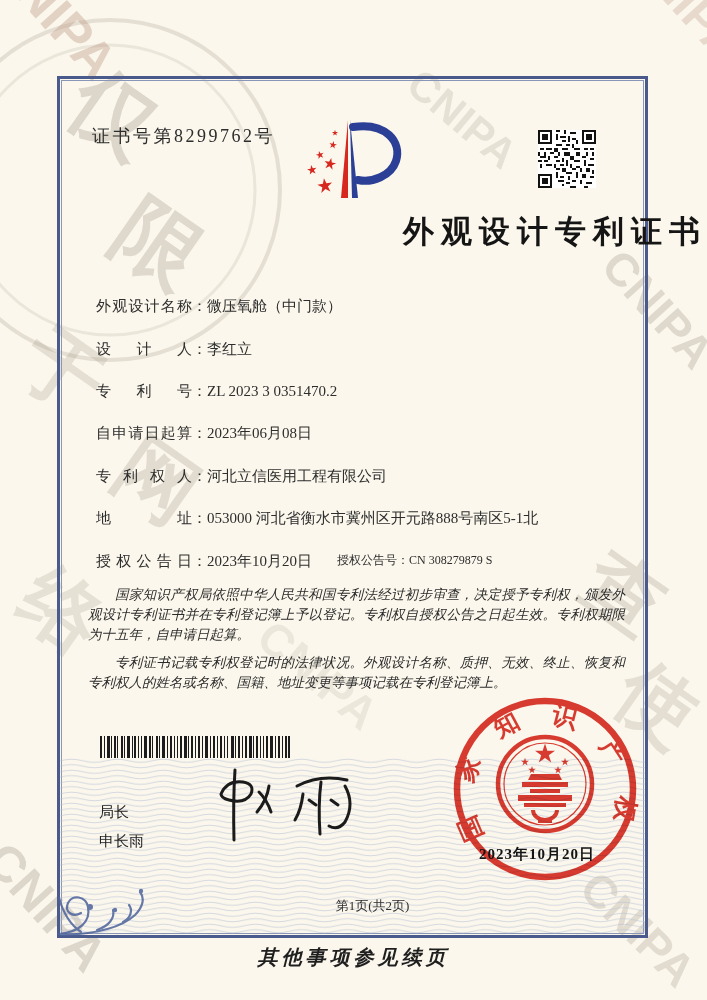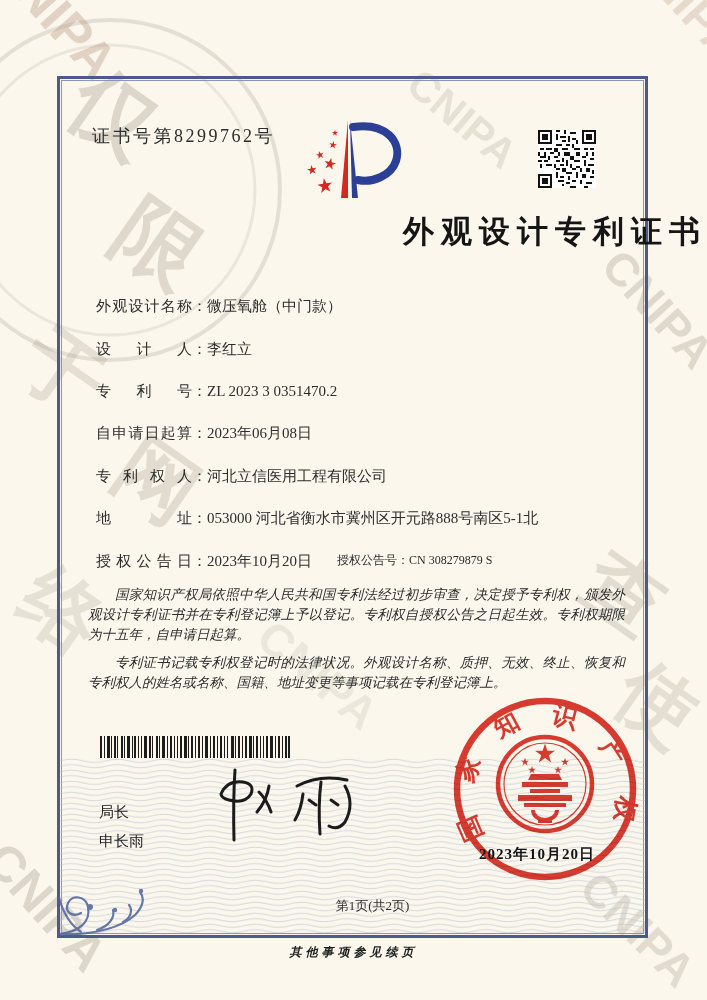--- a/index.html
+++ b/index.html
@@ -49,21 +49,21 @@
   .barcode{position:absolute;left:100px;top:736px;z-index:2;}
   .signer{position:absolute;left:99px;top:799px;z-index:2;font-size:15px;line-height:29px;
           font-family:Liberation Mono, monospace;color:#222;}
   .signature{position:absolute;left:205px;top:760px;z-index:2;}
   .seal{position:absolute;left:450px;top:694px;width:190px;height:190px;z-index:3;
         mix-blend-mode:multiply;opacity:.9;}
   .seal-date{position:absolute;left:479px;top:845px;z-index:4;font-size:15px;font-weight:600;
              letter-spacing:1px;color:#141414;}
   .page-info{position:absolute;left:0;right:0;top:897px;text-align:center;font-size:13px;z-index:2;padding-left:38px;}
   .footer-note{position:absolute;left:0;right:0;top:944px;text-align:center;z-index:2;
-               font-size:12px;font-weight:600;font-style:italic;letter-spacing:4px;color:#1f1f1f;}
+               font-size:20px;font-weight:600;font-style:italic;letter-spacing:4px;color:#1f1f1f;}
   .flourish{position:absolute;left:57px;top:860px;z-index:2;}
 </style>
 </head>
 <body>
 
 <div class="page">
 
   <svg class="wm-arcs" width="340" height="420">
     <circle cx="110" cy="190" r="170" fill="none" stroke="rgba(150,140,125,.22)" stroke-width="4"></circle>
     <circle cx="110" cy="190" r="145" fill="none" stroke="rgba(150,140,125,.16)" stroke-width="3"></circle>

